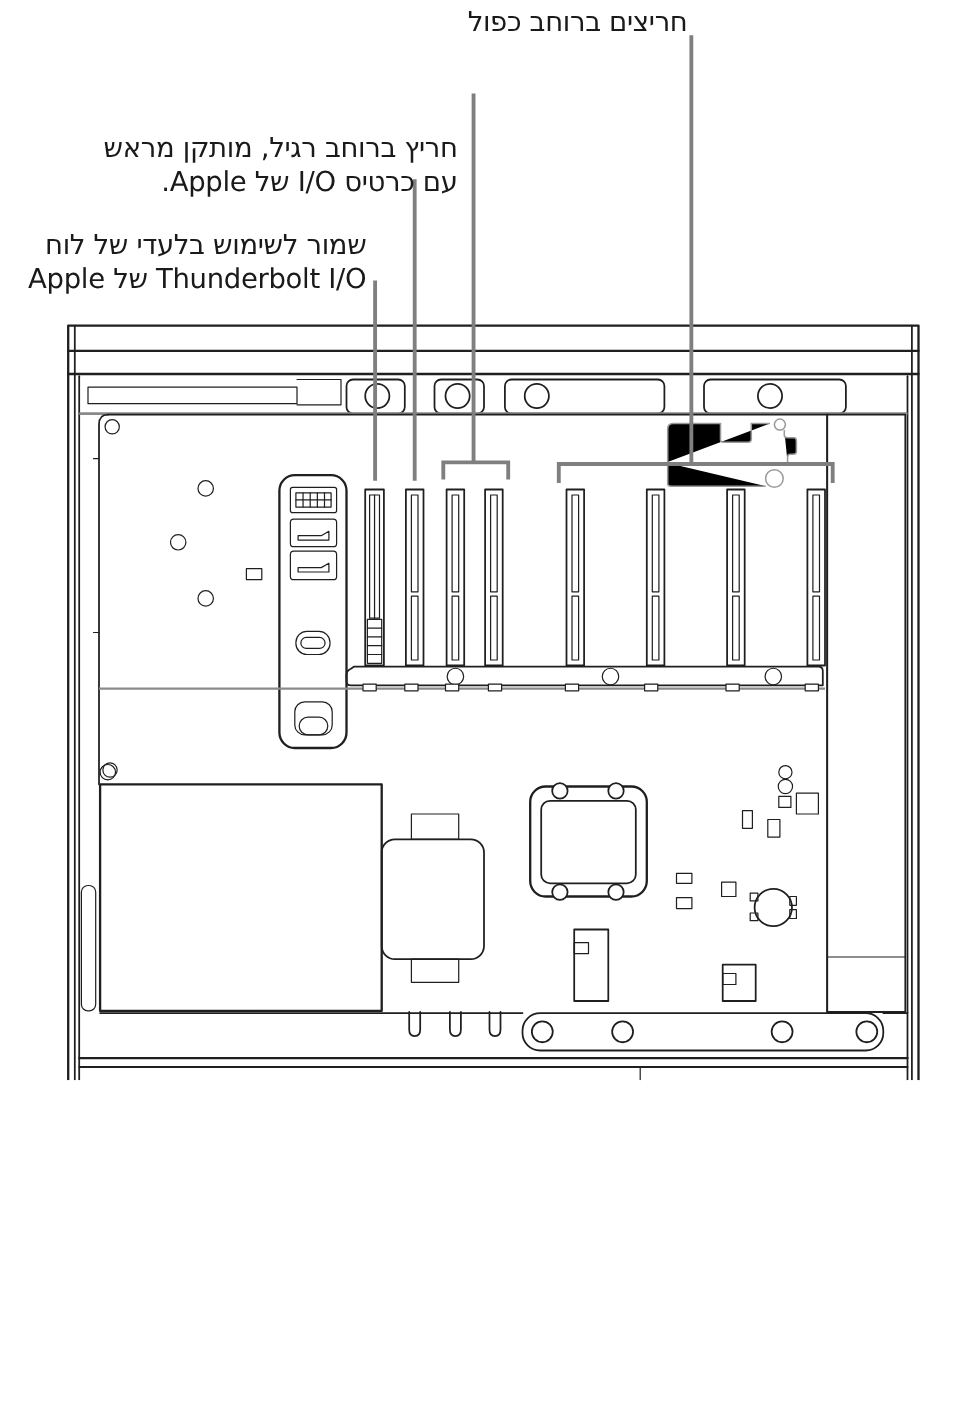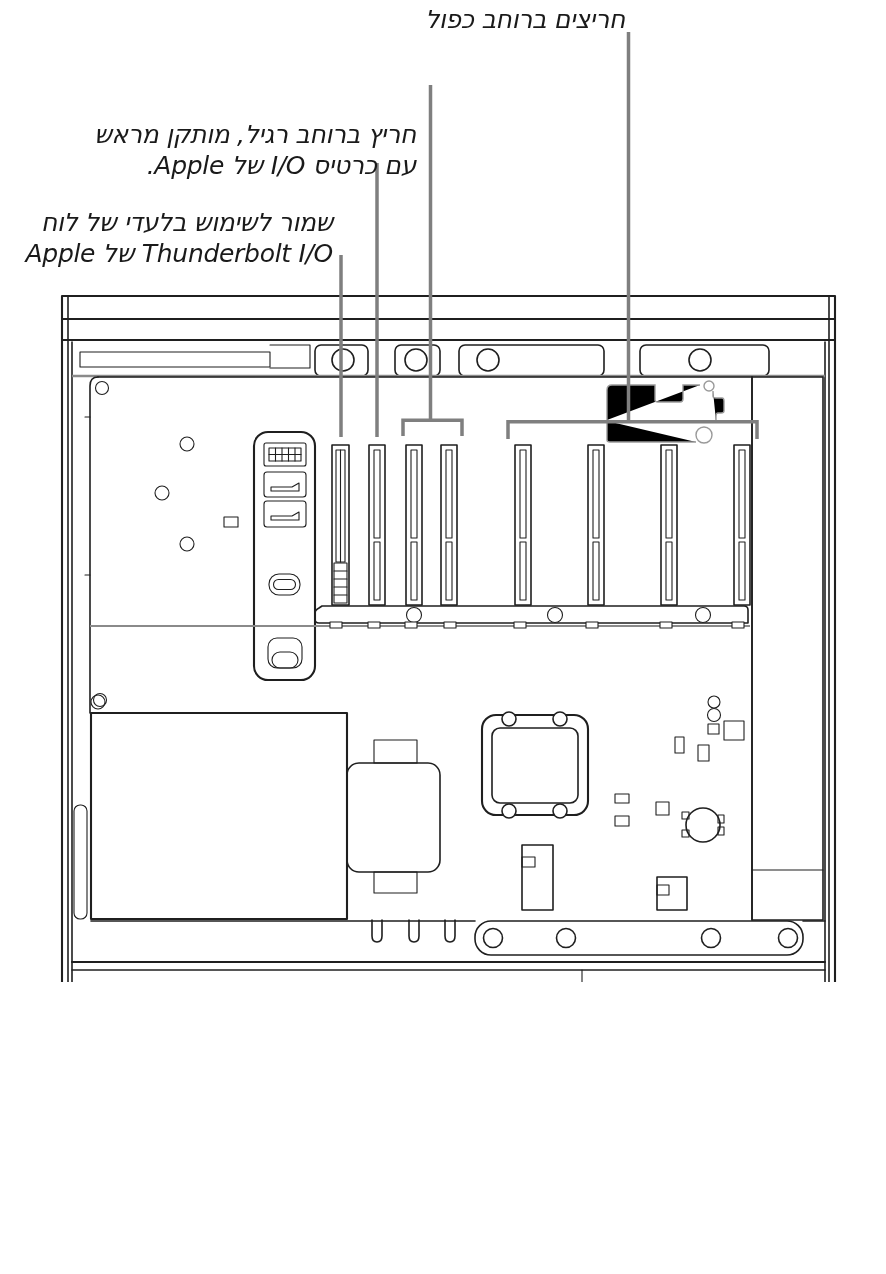--- a/index.html
+++ b/index.html
@@ -8,21 +8,20 @@
     --callout:#7f7f7f;
     --detail:#9a9a9a;
   }
   html,body{margin:0;padding:0;background:var(--bg);}
   #stage{
     position:relative;
     width:886px;height:982px;
     background:var(--bg);
     overflow:hidden;
     font-family:"DejaVu Sans", sans-serif;
-    font-style:italic;
   }
   .callout-label{
     position:absolute;
     direction:rtl;
     text-align:right;
     color:#1a1a1a;
     font-size:25px;
     line-height:31px;
     white-space:nowrap;
     letter-spacing:-0.3px;

